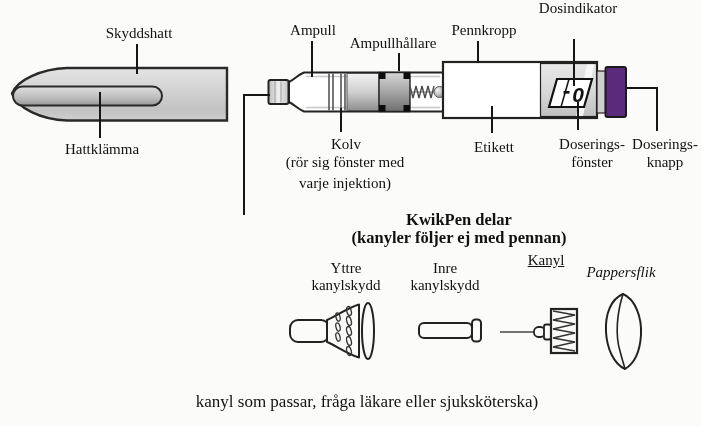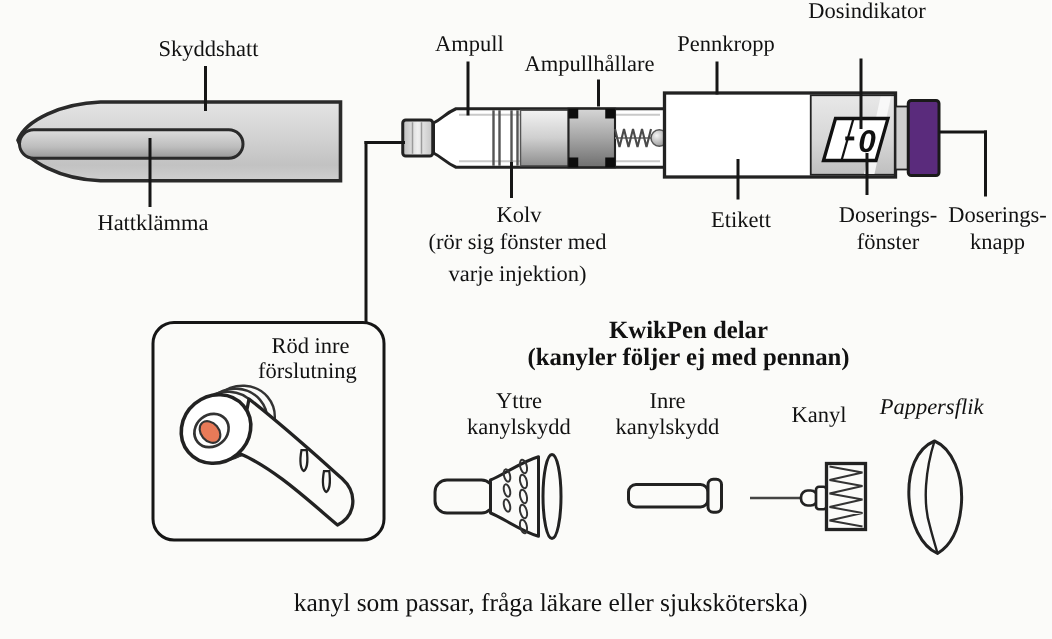--- a/index.html
+++ b/index.html
@@ -128,50 +128,29 @@
   <div class="lbl" style="left:578px;top:1px;">Dosindikator</div>
   <div class="lbl" style="left:346px;top:137px;">Kolv</div>
   <div class="lbl" style="left:345px;top:155px;">(rör sig fönster med</div>
   <div class="lbl" style="left:345px;top:176px;">varje injektion)</div>
   <div class="lbl" style="left:494px;top:140px;">Etikett</div>
   <div class="lbl" style="left:592px;top:137px;">Doserings-</div>
   <div class="lbl" style="left:592px;top:155px;">fönster</div>
   <div class="lbl" style="left:665px;top:137px;">Doserings-</div>
   <div class="lbl" style="left:665px;top:155px;">knapp</div>
 
-  <div id="inset-box">
-    <div class="lbl" style="left:104px;top:8px;">Röd inre</div>
-    <div class="lbl" style="left:102px;top:25px;">förslutning</div>
-    <svg style="position:absolute;left:1px;top:24px;" width="152" height="118" viewBox="0 0 152 118">
-
-      <g stroke="#333" stroke-width="1.6" fill="none">
-        <ellipse cx="46" cy="44" rx="24" ry="22" transform="rotate(-40 46 44)"></ellipse>
-        <ellipse cx="51" cy="42" rx="24" ry="22" transform="rotate(-40 51 42)"></ellipse>
-        <ellipse cx="56" cy="40" rx="24" ry="22" transform="rotate(-40 56 40)"></ellipse>
-      </g>
-
-      <path d="M62,26 C84,43 106,63 124,79 C135,89 133,104 121,110 C103,95 79,72 55,62 Z" fill="#fbfbf9" stroke="#222" stroke-width="2.2" stroke-linejoin="round"></path>
-
-      <path d="M97,60 c-1.5,8 -0.5,13 1.5,14 c2,-1 3,-6 2,-14 z" fill="#fbfbf9" stroke="#222" stroke-width="1.5"></path>
-      <path d="M112,74 c-1.5,8 -0.5,13 1.5,14 c2,-1 3,-6 2,-14 z" fill="#fbfbf9" stroke="#222" stroke-width="1.5"></path>
-
-      <ellipse cx="40" cy="46" rx="24" ry="22" transform="rotate(-40 40 46)" fill="#ffffff" stroke="#222" stroke-width="2.4"></ellipse>
-      <ellipse cx="37" cy="47" rx="12" ry="10.5" transform="rotate(-40 37 47)" fill="#ffffff" stroke="#333" stroke-width="1.8"></ellipse>
-      <ellipse cx="36" cy="48" rx="6" ry="8" transform="rotate(-40 36 48)" stroke="#333" stroke-width="1.4" fill="#e87a58"></ellipse>
-    </svg>
-  </div>
 
   <div class="lbl lbl-b" style="left:459px;top:211px;">KwikPen delar</div>
   <div class="lbl lbl-b" style="left:459px;top:229px;">(kanyler följer ej med pennan)</div>
 
   <div class="lbl" style="left:346px;top:261px;">Yttre</div>
   <div class="lbl" style="left:346px;top:278px;">kanylskydd</div>
   <div class="lbl" style="left:445px;top:261px;">Inre</div>
   <div class="lbl" style="left:445px;top:278px;">kanylskydd</div>
-  <div class="lbl" style="left:546px;top:270px;">Kanyl</div>
+  <div class="lbl" style="left:546px;top:253px;text-decoration:underline;">Kanyl</div>
   <div class="lbl" style="left:621px;top:265px;font-style:italic;">Pappersflik</div>
 
   <svg class="absvg" style="left:287px;top:299px;" width="102" height="64" viewBox="0 0 102 64">
     <rect x="3" y="21" width="39" height="22" rx="8" fill="#fbfbf9" stroke="#222" stroke-width="2"></rect>
     <path d="M40,21 C48,18 60,9 72,5.5 L72,58.5 C60,55 48,46 40,43 Z" fill="#fbfbf9" stroke="#222" stroke-width="2" stroke-linejoin="round"></path>
     <ellipse cx="81" cy="32" rx="6" ry="28" fill="#fbfbf9" stroke="#222" stroke-width="2"></ellipse>
     <g stroke="#333" stroke-width="1.3" fill="none">
       <ellipse cx="62" cy="12" rx="2.2" ry="4.6" transform="rotate(-14 62 12)"></ellipse>
       <ellipse cx="62" cy="22" rx="2.2" ry="4.6" transform="rotate(-14 62 22)"></ellipse>
       <ellipse cx="62" cy="32" rx="2.2" ry="4.6" transform="rotate(-14 62 32)"></ellipse>

